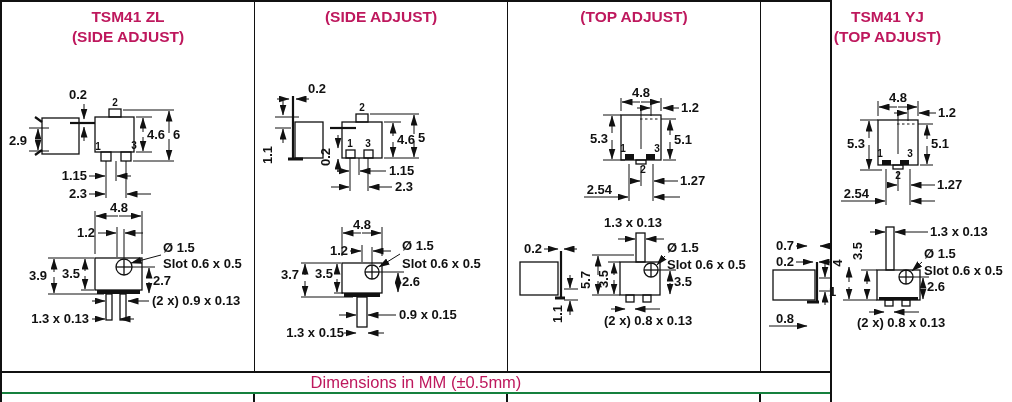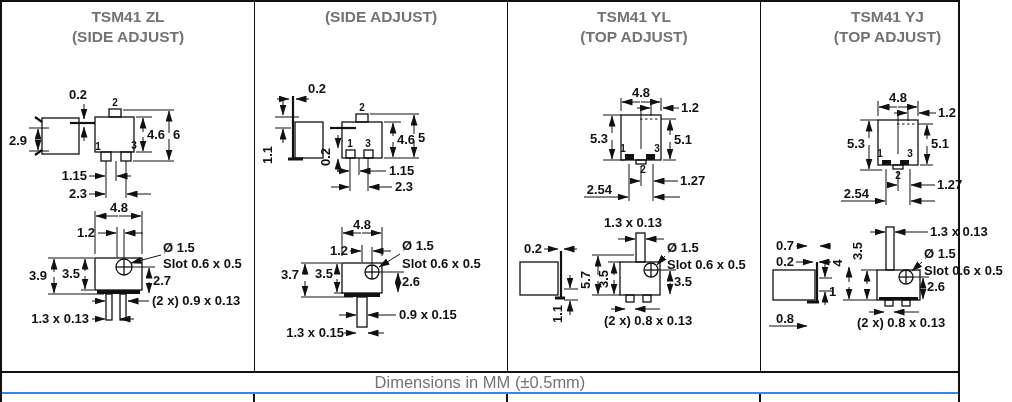--- a/index.html
+++ b/index.html
@@ -1,34 +1,34 @@
 <!DOCTYPE html>
 <html><head>
 <meta charset="utf-8">
 <style>
   html,body{margin:0;padding:0;background:#fff}
   body{width:1012px;height:402px;overflow:hidden}
-  .sheet{position:relative;width:960px;height:402px;box-sizing:border-box;
+  .sheet{position:relative;width:832px;height:402px;box-sizing:border-box;
          border-top:2px solid #111;border-left:2px solid #111;border-right:2px solid #111;
-         background:#fff;color:#737373;font-family:"Liberation Sans",sans-serif}
+         background:#fff;color:#be185d;font-family:"Liberation Sans",sans-serif}
   .cols{display:flex;height:369px}
   .cell{width:253px;box-sizing:border-box;border-right:1.6px solid #111}
   .cell:last-child{border-right:none}
   .ttl{height:54px;text-align:center;padding-top:5px;font-weight:bold;font-size:15.5px;line-height:1.28}
   svg{display:block}
   .o{stroke:#111;stroke-width:1.3;fill:none}
   .d{stroke:#111;stroke-width:1;fill:none}
   .w2{stroke-width:2.2}
   .w3{stroke-width:3}
   .f{fill:#111;stroke:none}
   .dash{stroke-dasharray:2.5 2.5}
   svg text{fill:#111;stroke:none;font-family:"Liberation Sans",sans-serif;font-size:13px;font-weight:bold}
   svg text.tp{font-size:10px}
   .mid{text-anchor:middle}.end{text-anchor:end}
-  .footer{height:23px;box-sizing:border-box;border-top:2px solid #111;border-bottom:2px solid #3b82f6;
+  .footer{height:23px;box-sizing:border-box;border-top:2px solid #111;border-bottom:2px solid #15803d;
           display:flex;align-items:center;justify-content:center;font-size:16.5px}
   .stub{position:relative;height:8px}
   .stub i{position:absolute;top:0;width:1.6px;height:8px;background:#111}
 </style>
 </head>
 <body>
 
 <div class="sheet">
   <div class="cols">
 
@@ -216,21 +216,20 @@
           <text x="144" y="314">0.9 x 0.15</text>
           <text class="end" x="89" y="332">1.3 x 0.15</text>
           <line class="d" x1="89" y1="328" x2="101" y2="328" marker-end="url(#arw)"></line>
           <line class="d" x1="129" y1="328" x2="113" y2="328" marker-end="url(#arw)"></line>
         </g>
       </svg>
     </section>
 
     <section class="cell">
       <header class="ttl">
-        <div>TSM41 YL</div>
         <div>(TOP ADJUST)</div>
       </header>
       <svg width="253" height="315" viewBox="0 56 253 315">
         <g>
           <line class="d" x1="113" y1="106" x2="113" y2="93"></line>
           <line class="d" x1="153" y1="106" x2="153" y2="93"></line>
           <line class="d" x1="132" y1="97" x2="114" y2="97" marker-end="url(#arw)"></line>
           <line class="d" x1="133" y1="97" x2="152" y2="97" marker-end="url(#arw)"></line>
           <text class="mid" x="133" y="92">4.8</text>
           <line class="d" x1="143" y1="99" x2="143" y2="111"></line>

